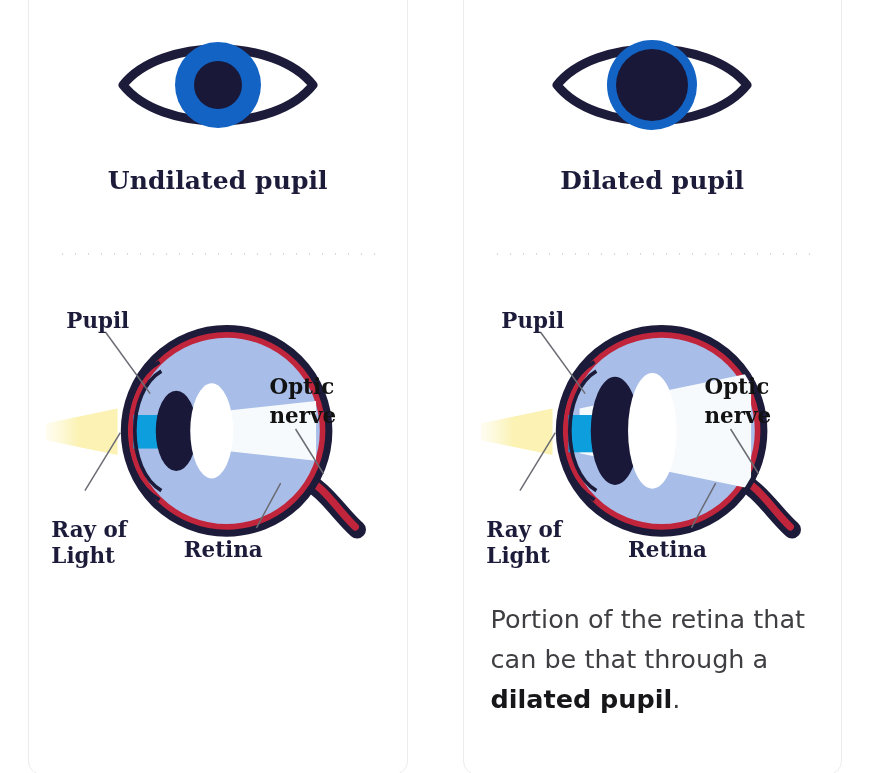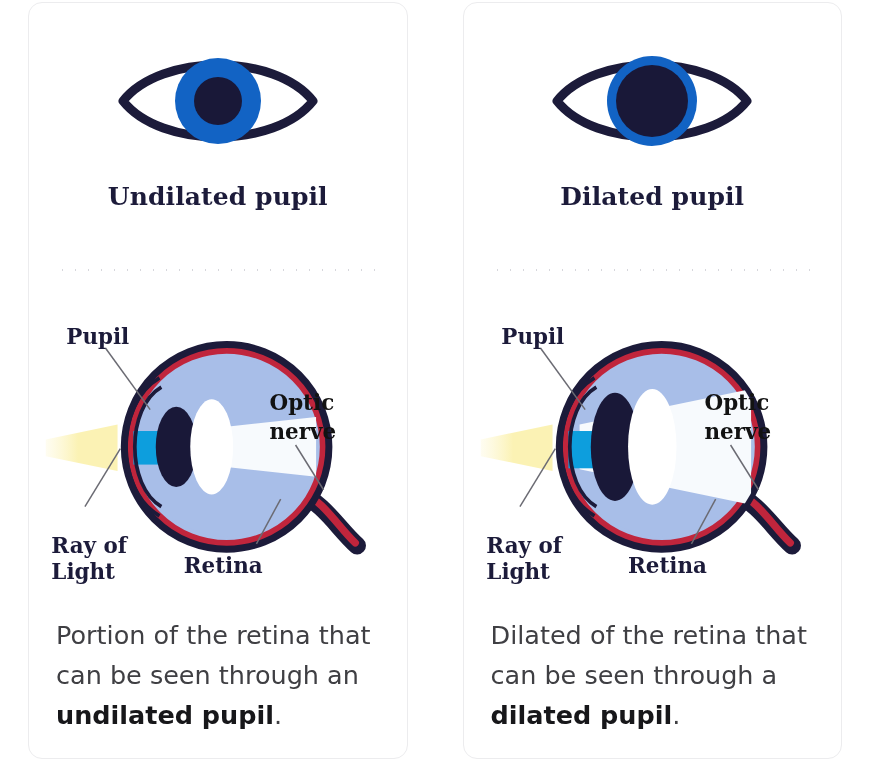--- a/index.html
+++ b/index.html
@@ -12,21 +12,21 @@
     height: 773px;
     font-family: "Liberation Sans", sans-serif;
     overflow: hidden;
     position: relative;
   }
   .board {
     position: absolute;
     inset: 0;
     display: flex;
     gap: 55px;
-    padding: 16px 28px;
+    padding: 0 28px;
     box-sizing: border-box;
   }
   .card {
     position: relative;
     flex: 1 1 0;
     background: #ffffff;
     border: 1px solid #ececee;
     border-radius: 14px;
     box-sizing: border-box;
     margin-top: -14px;
@@ -170,21 +170,20 @@
           <text x="258" y="110" font-family="DejaVu Serif, Liberation Serif, serif" font-size="23" font-weight="700" fill="#121212">Optic</text>
           <text x="258" y="142" font-family="DejaVu Serif, Liberation Serif, serif" font-size="23" font-weight="700" fill="#121212">nerve</text>
 
           <text x="24" y="264" font-family="DejaVu Serif, Liberation Serif, serif" font-size="23" font-weight="700" fill="#1c1b3a">Ray of</text>
           <text x="24" y="292" font-family="DejaVu Serif, Liberation Serif, serif" font-size="23" font-weight="700" fill="#1c1b3a">Light</text>
 
           <text x="166" y="285" font-family="DejaVu Serif, Liberation Serif, serif" font-size="23" font-weight="700" fill="#1c1b3a">Retina</text>
         </svg>
       </div>
 
-      <div class="caption"><span>Portion of the retina that can be seen through an </span><b>undilated pupil</b><span>.</span></div>
 
     </div>
   </div>
 
   <div class="card">
     <div class="card-inner">
 
       <div class="eye-glyph">
         <svg viewBox="0 0 210 120" xmlns="http://www.w3.org/2000/svg">
           <path d="M10 60 C 48 12, 162 12, 200 60 C 162 108, 48 108, 10 60 Z" fill="none" stroke="#1c1b3a" stroke-width="9" stroke-linejoin="round"></path>
@@ -243,18 +242,18 @@
           <text x="258" y="110" font-family="DejaVu Serif, Liberation Serif, serif" font-size="23" font-weight="700" fill="#121212">Optic</text>
           <text x="258" y="142" font-family="DejaVu Serif, Liberation Serif, serif" font-size="23" font-weight="700" fill="#121212">nerve</text>
 
           <text x="24" y="264" font-family="DejaVu Serif, Liberation Serif, serif" font-size="23" font-weight="700" fill="#1c1b3a">Ray of</text>
           <text x="24" y="292" font-family="DejaVu Serif, Liberation Serif, serif" font-size="23" font-weight="700" fill="#1c1b3a">Light</text>
 
           <text x="176" y="285" font-family="DejaVu Serif, Liberation Serif, serif" font-size="23" font-weight="700" fill="#1c1b3a">Retina</text>
         </svg>
       </div>
 
-      <div class="caption"><span>Dilated of the retina that can be seen through a </span><b>dilated pupil</b><span>.</span></div>
+      <div class="caption"><span>Portion of the retina that can be that through a </span><b>dilated pupil</b><span>.</span></div>
 
     </div>
   </div>
 
 </div>
 
 </body></html>

